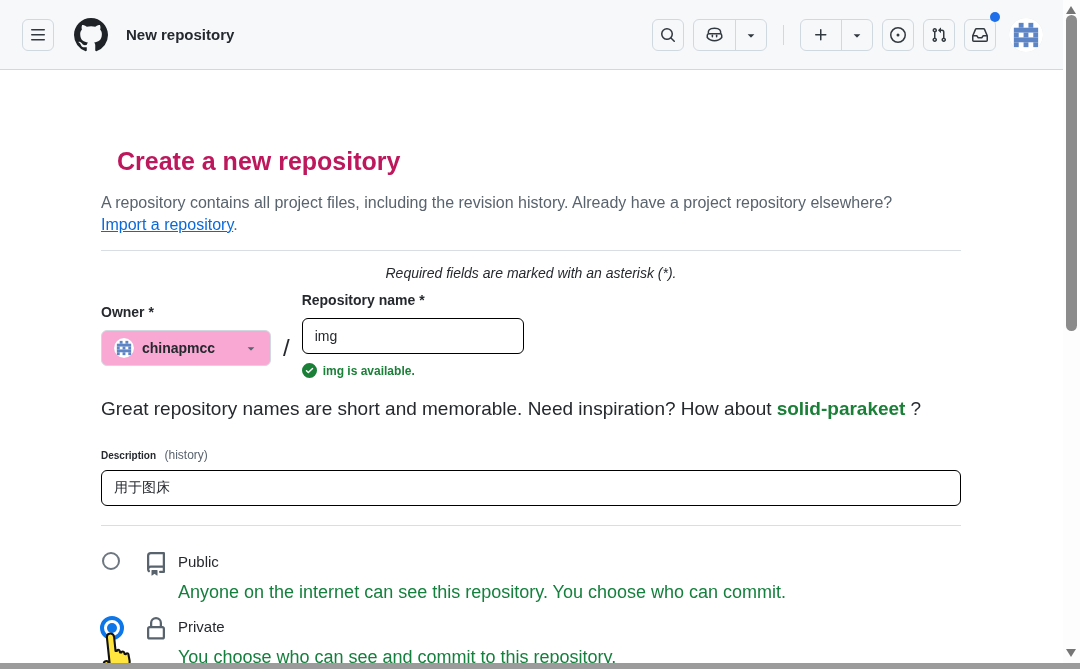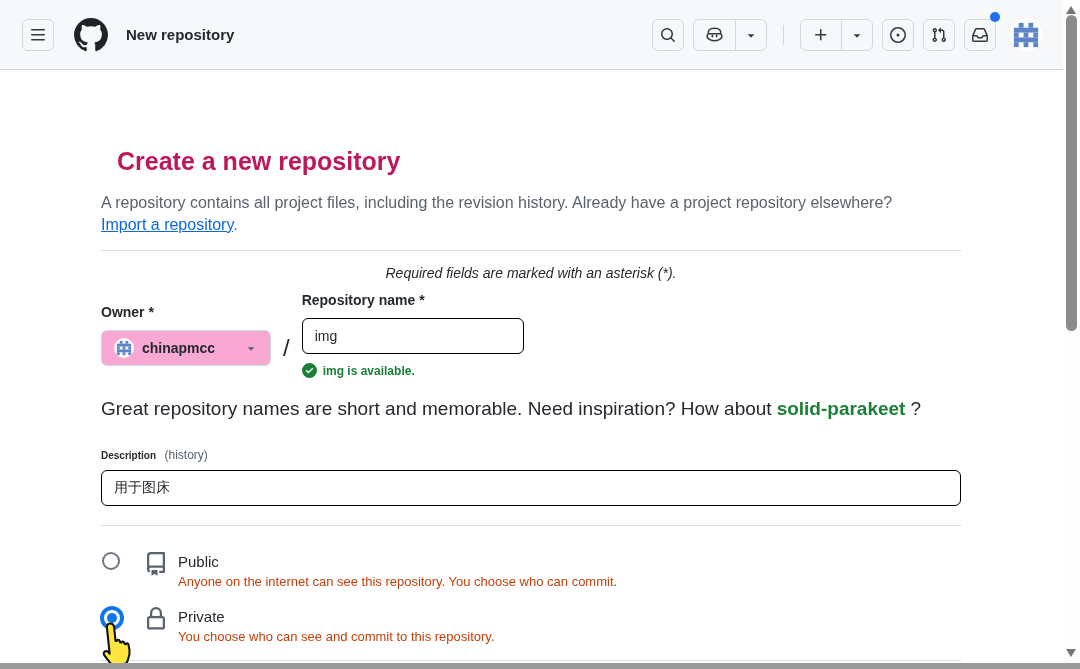--- a/index.html
+++ b/index.html
@@ -76,21 +76,21 @@
   .desc-input{margin-top:7px;width:860px;}
 
   .vis-row{display:flex;align-items:flex-start;}
   .vis-row.first{margin-top:26px;}
   .vis-row.second{margin-top:17px;}
   .radio{width:18px;height:18px;border:2px solid #6e7781;border-radius:50%;background:#fff;
     box-sizing:border-box;flex:none;margin-left:1px;cursor:pointer;position:relative;}
   .vis-icon{margin-left:24px;color:#59636e;flex:none;display:flex;}
   .vis-text{margin-left:10px;}
   .vis-label{font-size:15px;color:#25292e;line-height:19px;cursor:pointer;}
-  .vis-desc{font-size:13px;color:#c2410c;margin-top:3px;line-height:16px;}
+  .vis-desc{font-size:18px;color:#15803d;margin-top:13px;line-height:16px;}
 
   
   .bullseye{position:absolute;left:-4px;top:-3px;width:24px;height:24px;border-radius:50%;
     border:4px solid #0d76e8;background:#fff;box-sizing:border-box;
     display:flex;align-items:center;justify-content:center;}
   .bullseye .dot{width:10px;height:10px;border-radius:50%;background:#0d76e8;}
   .hand-cursor{position:absolute;left:-8px;top:11px;width:42px;height:52px;
     transform:rotate(-6deg);pointer-events:none;}
 </style>
 </head>

